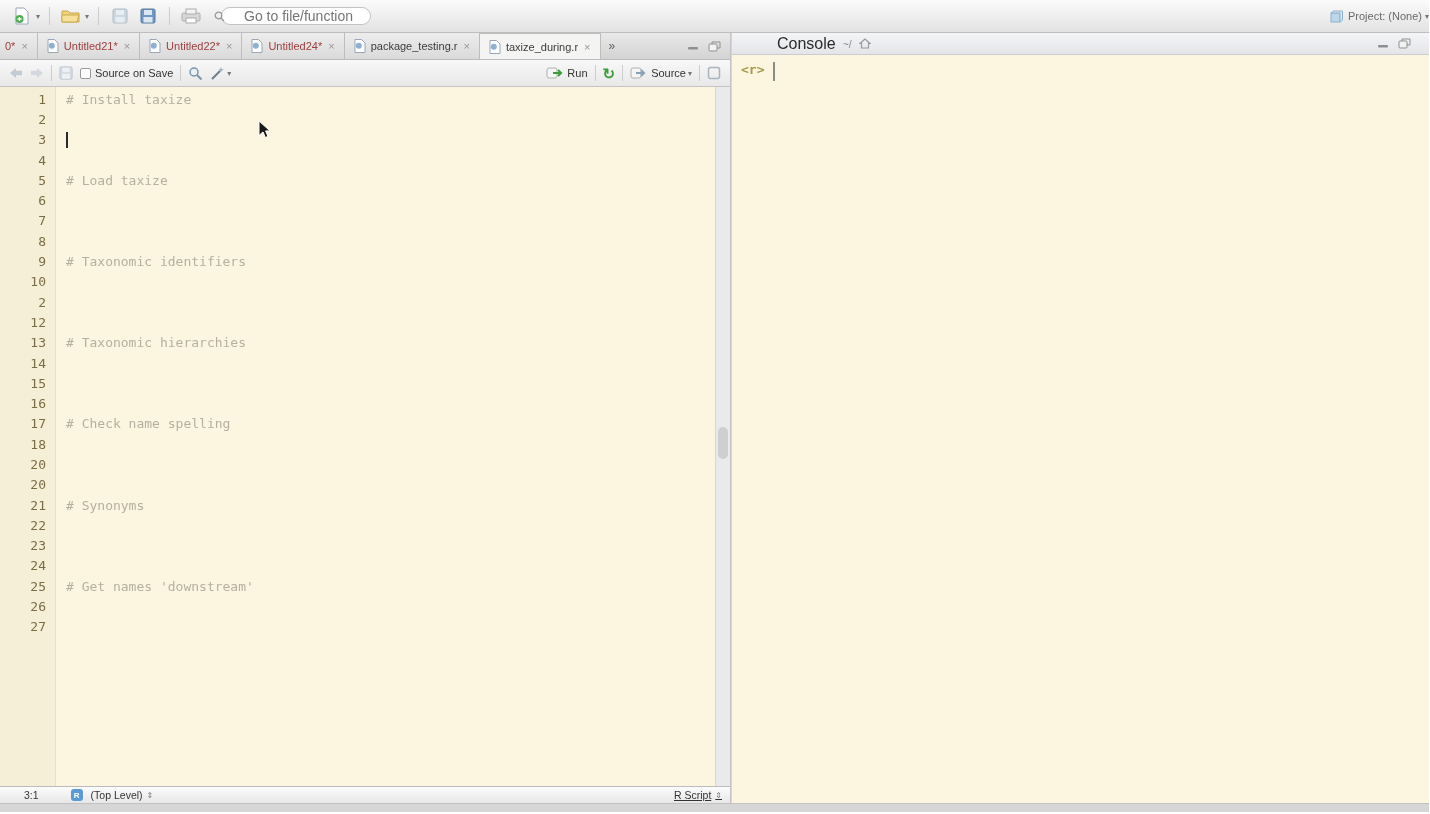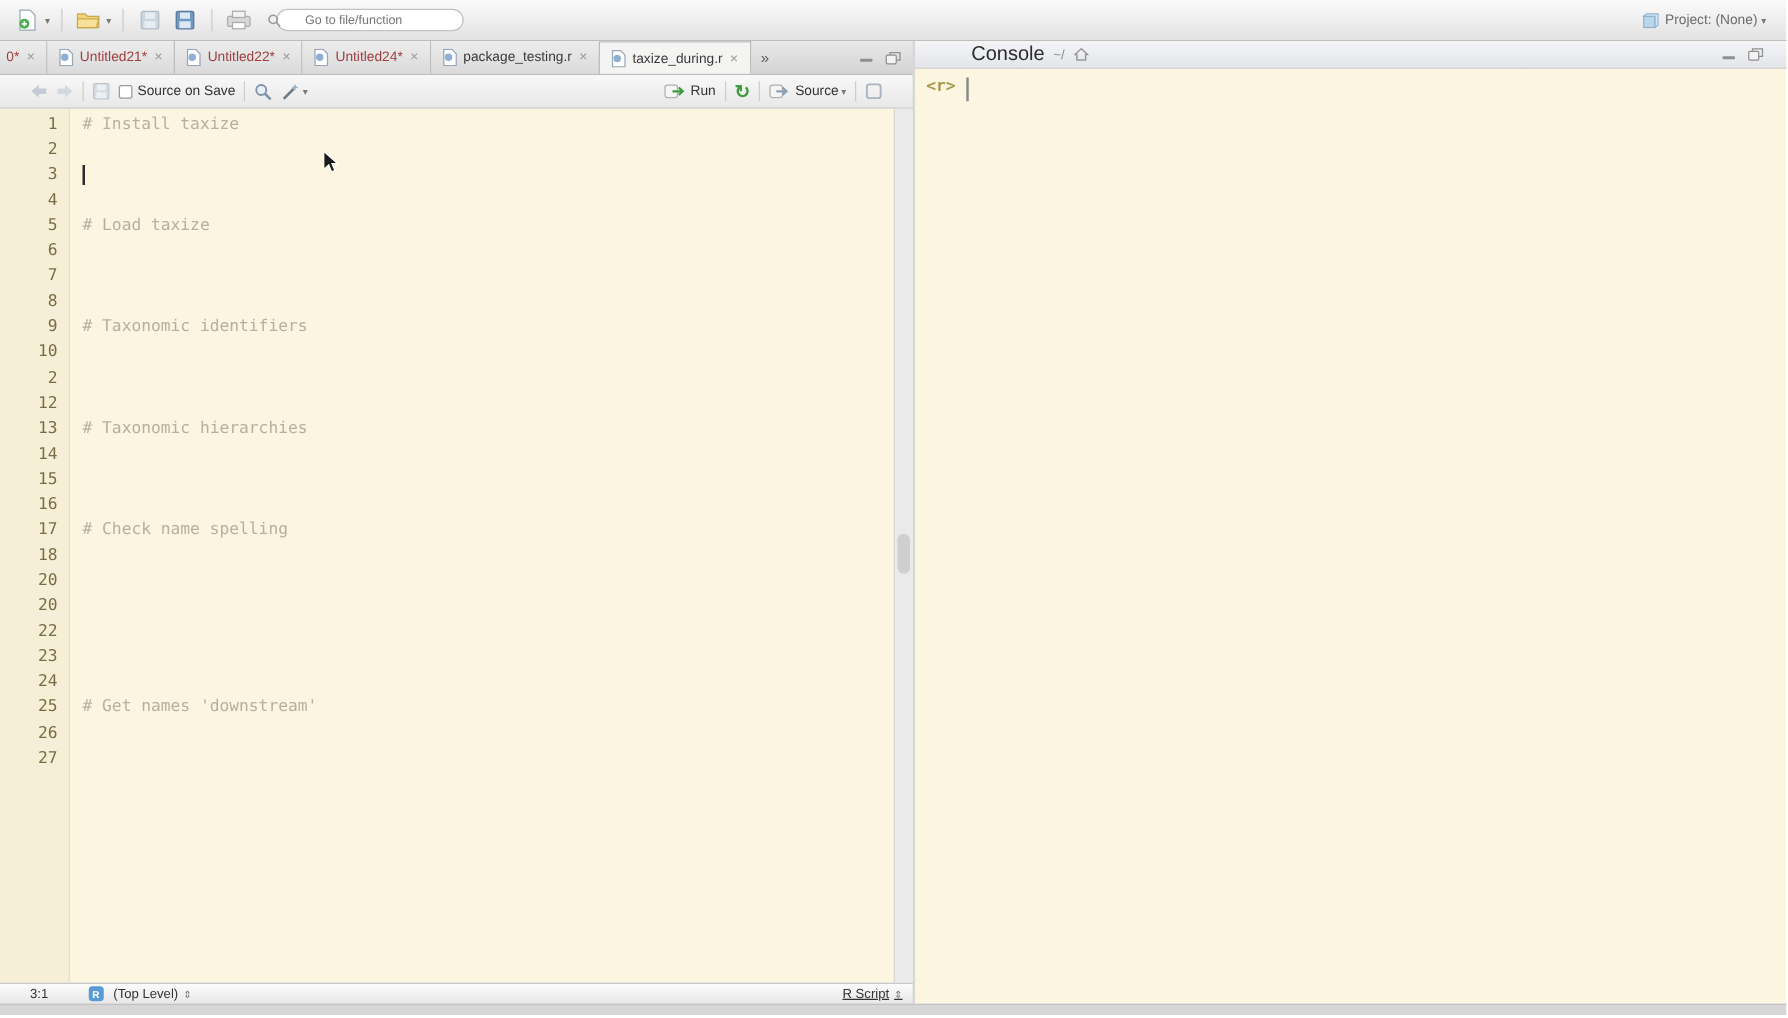--- a/index.html
+++ b/index.html
@@ -8,25 +8,25 @@
   .screen { position:relative; width:1430px; height:814px; background:#fff; }
 
   
   .main-toolbar { position:absolute; left:0; top:0; width:1429px; height:33px;
     background:linear-gradient(#fbfbfb,#e2e2e2); border-bottom:1px solid #bdbdbd;
     display:flex; align-items:center; padding-left:10px; gap:4px; }
   .tb-ic { width:24px; height:22px; display:flex; align-items:center; justify-content:center; }
   .dd { font-size:8px; color:#777; margin-left:-2px; }
   .tb-sep { width:1px; height:18px; background:#cccccc; margin:0 5px; }
   .goto-box { margin-left:14px; width:150px; height:18px; border:1px solid #c3c3c3;
-    border-radius:9px; background:#ffffff; font-size:10px; color:#9a9a9a;
+    border-radius:9px; background:#ffffff; font-size:14px; color:#9a9a9a;
     padding:0 8px 0 22px; outline:none; font-family:"Liberation Sans",sans-serif; }
   .goto-wrap { position:relative; display:flex; align-items:center; }
   .goto-wrap svg { position:absolute; left:7px; }
-  .project-sel { margin-left:auto; margin-right:16px; display:flex; align-items:center;
+  .project-sel { margin-left:auto; display:flex; align-items:center;
     gap:5px; font-size:11px; color:#6b6b6b; }
 
   
   .workspace { position:absolute; left:0; top:33px; width:1429px; height:770px; display:flex; }
   .source-pane { width:731px; display:flex; flex-direction:column;
     border-right:1px solid #c4c4c4; background:#ededed; }
   .console-pane { flex:1; display:flex; flex-direction:column; background:var(--editor-bg,#fcf5df);
     border-left:1px solid #d6d6d6; }
 
   
@@ -40,21 +40,21 @@
   .tab.active { background:#f4f4f3; border-top:1px solid #bdbdbd;justify-content:center; }
   .tlabel.modified { color:var(--modified-tab,#9e3d3f); }
   .tclose { color:#979797; font-size:11px; margin-left:1px; }
   .tab-overflow { display:flex; align-items:center; padding:0 8px; color:#5f5f5f;
     font-size:12px; letter-spacing:-1px; }
   .pane-buttons { margin-left:auto; display:flex; align-items:center; gap:9px; padding-right:9px; }
 
   
   .editor-toolbar { height:27px; background:linear-gradient(#f8f8f8,#e8e8e8);
     border-bottom:1px solid #c5c5c5; display:flex; align-items:center;
-    padding:0 24px; gap:7px; font-size:11px; color:#333; }
+    padding:0 9px; gap:7px; font-size:11px; color:#333; }
   .et-sep { width:1px; height:16px; background:#cdcdcd; }
   .et-btn { display:flex; align-items:center; gap:4px; cursor:default; }
   .chk { width:11px; height:11px; border:1px solid #9a9a9a; background:#fff; border-radius:2px; }
   .et-right { margin-left:auto; display:flex; align-items:center; gap:7px; }
 
   
   .editor-wrap { flex:1; position:relative; background:var(--editor-bg,#fcf5df); overflow:hidden; }
   .gutter-bg { position:absolute; left:0; top:0; bottom:0; width:56px;
     background:var(--gutter-bg,#f6efd7); border-right:1px solid #e8dfc4; }
   .lines { position:absolute; left:0; top:2px; right:15px; }
@@ -357,20 +357,24 @@
             </div>
             <div class="eline">
               <span class="num">20</span>
               <span class="code"></span>
             </div>
             <div class="eline">
               <span class="num">20</span>
               <span class="code"></span>
             </div>
             <div class="eline">
+              <span class="num">21</span>
+              <span class="code"># Synonyms</span>
+            </div>
+            <div class="eline">
               <span class="num">22</span>
               <span class="code"></span>
             </div>
             <div class="eline">
               <span class="num">23</span>
               <span class="code"></span>
             </div>
             <div class="eline">
               <span class="num">24</span>
               <span class="code"></span>

